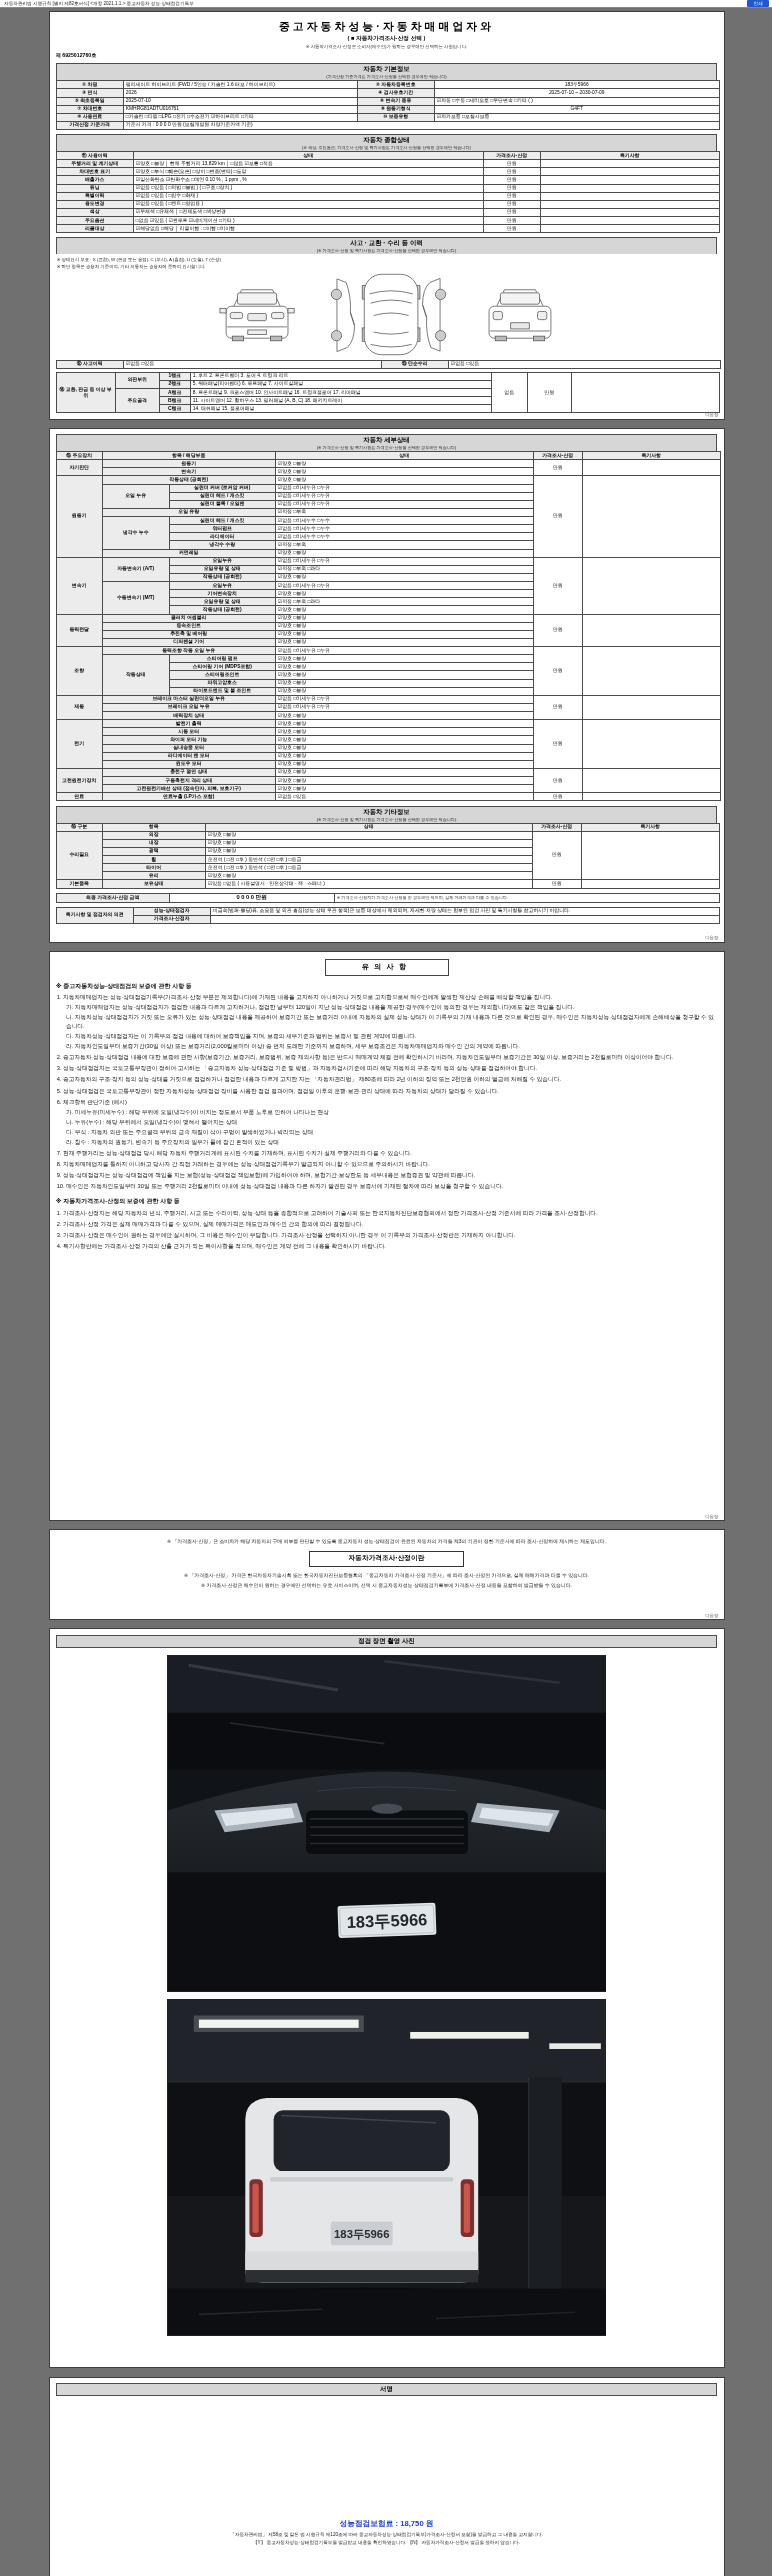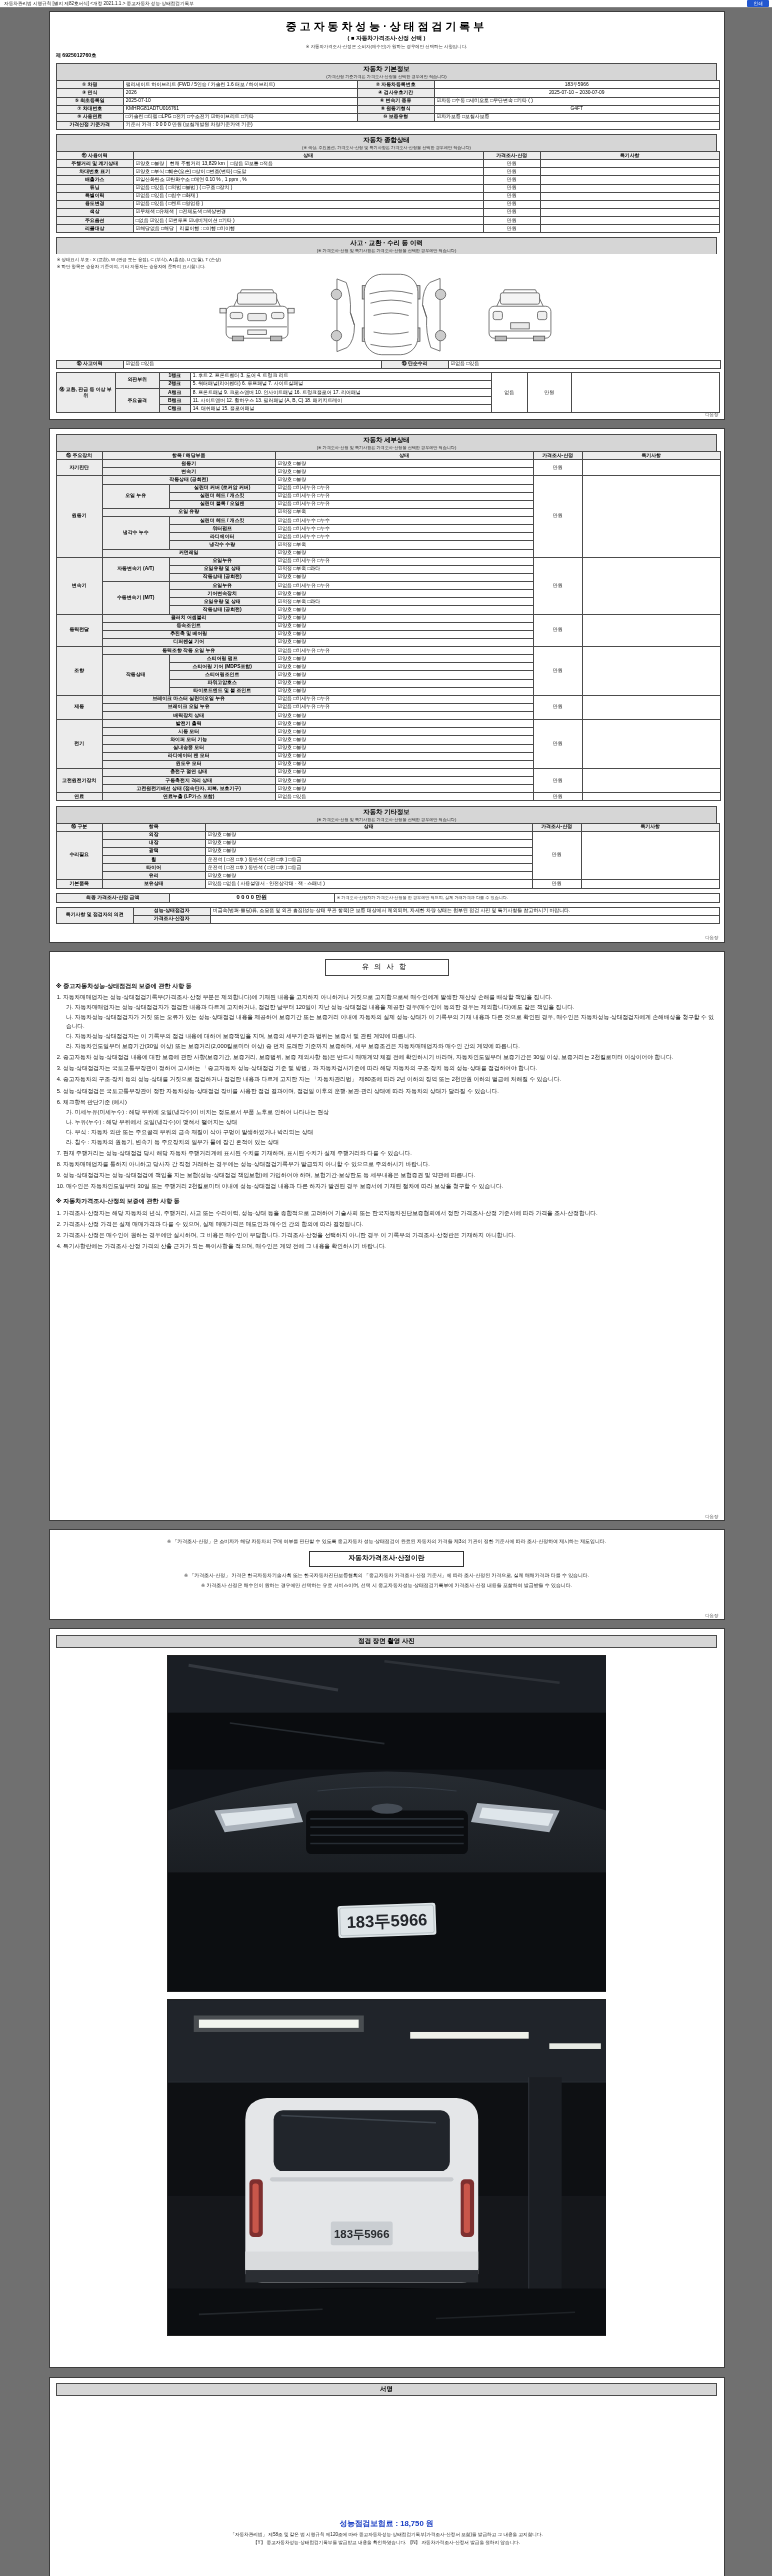--- a/index.html
+++ b/index.html
@@ -25,42 +25,42 @@
 th,td{border:0.5px solid #4c4c4c;font-size:4.9px;line-height:1.25;padding:0.5px 2.1px;color:#000;word-wrap:break-word;vertical-align:middle;}
 th{background:#ececec;font-weight:600;text-align:center;}
 td{text-align:center;background:#fff;}
 td.l{text-align:left;}
 td.st{text-align:left;}
 td.tiny{font-size:4.1px;color:#333;}
 td.big{font-size:5.7px;font-weight:bold;}
 .legend{font-size:4.4px;color:#222;margin:2.1px 1px 0;}
 .diagram{display:block;margin:1px auto;}
 .pager{position:absolute;right:5.2px;bottom:1.5px;font-size:4.4px;color:#555;cursor:pointer;}
-.notice-title{width:124px;margin:2.1px auto 5.2px;border:0.8px solid #444;text-align:center;font-weight:normal;font-size:7.2px;letter-spacing:5.2px;padding:2.1px 0;}
+.notice-title{width:124px;margin:2.1px auto 5.2px;border:0.8px solid #444;text-align:center;font-weight:bold;font-size:7.2px;letter-spacing:5.2px;padding:2.1px 0;}
 .nt{font-size:5.7px;line-height:1.5;color:#111;}
 .nt .h1{font-weight:bold;font-size:6px;margin:6.2px 0 2.1px;}
 .nt .n1{margin:2.6px 0 0 1px;}
 .nt .n2{margin:1.5px 0 0 10.3px;}
 .pbox{width:155px;margin:5.2px auto;border:0.8px solid #333;text-align:center;font-weight:bold;font-size:6.7px;padding:2.6px 0;}
 .ppar{font-size:4.9px;color:#111;text-align:center;margin:2.6px 15.5px;line-height:1.5;}
 .photo-wrap{width:439px;margin:7.2px auto 0;border:0.5px solid #222;font-size:0;}
 .sign-space{height:123px;}
 .fee{text-align:center;color:#1b3fc4;font-weight:bold;font-size:7.7px;}
 .sline{text-align:center;font-size:4.6px;color:#222;margin-top:3.1px;}
 </style>
 </head>
 <body>
 
 <div class="topstrip">
   <span>자동차관리법 시행규칙 [별지 제82호서식] &lt;개정 2021.1.1.&gt;  중고자동차 성능·상태점검기록부</span>
   <span class="badge">인쇄</span>
 </div>
 
 <div class="page first">
-  <div class="doc-title">중고자동차성능·상태점검기록부</div>
+  <div class="doc-title">중고자동차성능·자동차매매업자와</div>
   <div class="doc-sub">( ■ 자동차가격조사·산정 선택 )</div>
   <div class="doc-note">※ 자동차가격조사·산정은 소비자(매수인)가 원하는 경우에만 선택하는 사항입니다.</div>
   <div class="doc-no">제 6925012760호</div>
 
   <div class="band">
     <div class="bt">자동차 기본정보</div>
     <div class="bn">(가격산정 기준가격은 가격조사·산정을 선택한 경우에만 적습니다)</div>
   </div>
   <table>
     <colgroup>

